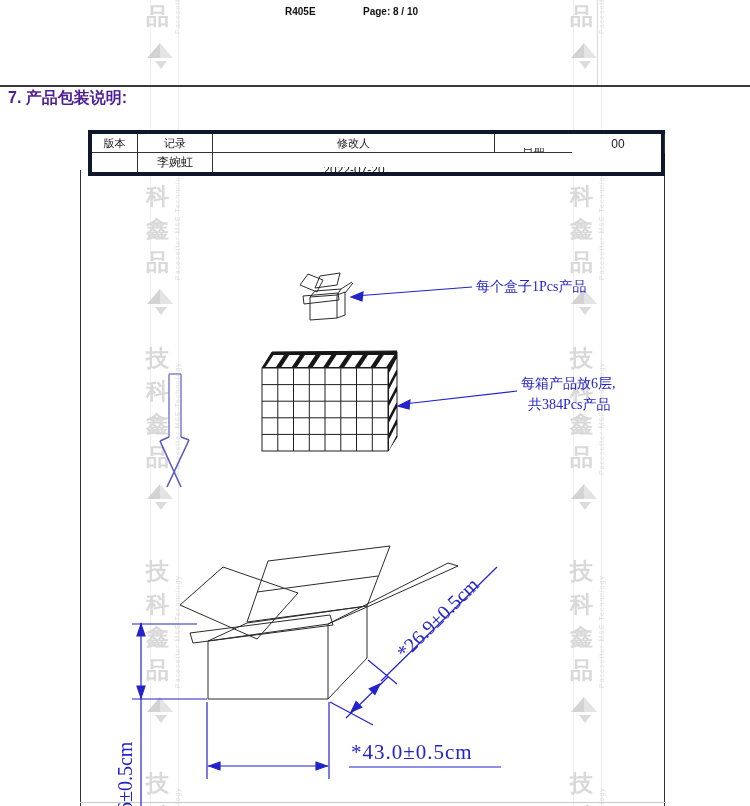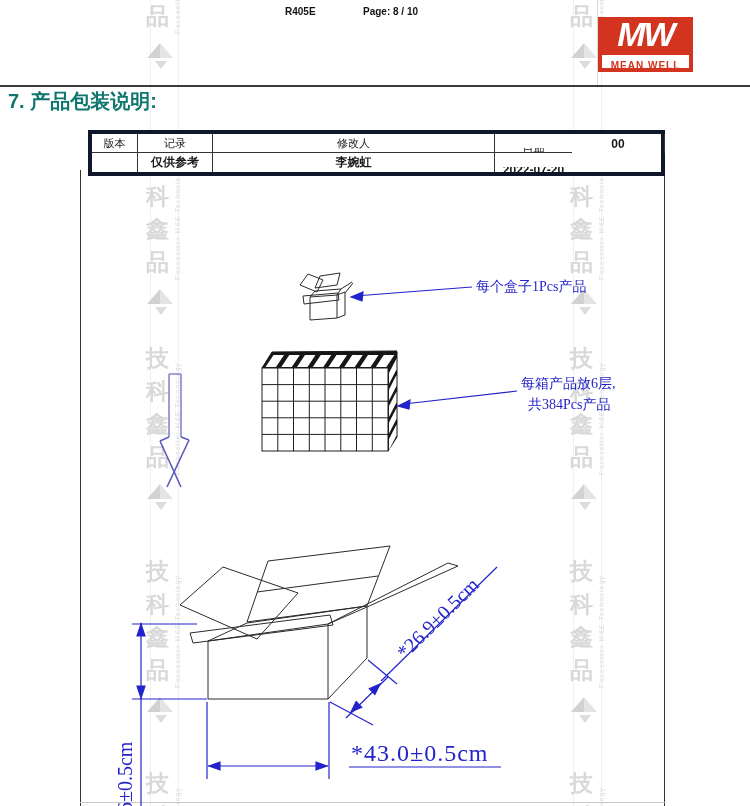--- a/index.html
+++ b/index.html
@@ -18,40 +18,40 @@
   .hdr-rule{position:absolute;left:0;top:85px;width:750px;height:2px;background:#3a3a3a;}
   
   #logo{position:absolute;left:598px;top:17px;width:95px;height:55px;background:#d23420;}
   #logo .mw{position:absolute;left:0;top:-2px;width:95px;text-align:center;color:#fff;
             font-style:italic;font-weight:bold;font-size:34px;letter-spacing:-2px;
             font-family:"Liberation Sans",sans-serif;}
   #logo .strip{position:absolute;left:4px;bottom:4px;width:87px;height:13px;background:#fff;
                text-align:center;}
   #logo .strip span{color:#d23420;font-size:10px;font-weight:bold;letter-spacing:1px;line-height:13px;}
   
-  #title{position:absolute;left:8px;top:88px;font-size:20px;font-weight:bold;color:#0f766e;}
+  #title{position:absolute;left:8px;top:88px;font-size:16px;font-weight:bold;color:#4c1d95;}
   
   #revtable{position:absolute;left:88px;top:130px;width:577px;background:#fff;
             border:4px solid #0f172a;box-sizing:border-box;display:grid;
             grid-template-columns:46px 75px 282px 77px 93px;grid-auto-rows:19px;}
   #revtable .cell{border-right:1px solid #333;border-bottom:1px solid #333;
                   display:flex;align-items:center;justify-content:center;
                   font-size:11px;overflow:hidden;}
   #revtable .cell.lastcol{border-right:none;margin-top:14px;}
   #revtable .cell.lastrow{border-bottom:none;}
-  #revtable .cell.data{font-size:12px;font-weight:bold;}
+  #revtable .cell.data{font-size:12px;}
   
   #drawbox{position:absolute;left:80px;top:170px;width:585px;height:636px;
            border-left:1px solid #333;border-right:1px solid #333;box-sizing:border-box;}
   #bottomline{position:absolute;left:80px;top:802px;width:586px;height:1px;background:#c9c9c9;}
   
   .blue{color:var(--blue);}
   .callout{position:absolute;font-size:14px;font-family:"Liberation Serif",serif;white-space:nowrap;}
   .dimlabel{position:absolute;font-family:"Liberation Serif",serif;white-space:nowrap;}
-  #dim-width{left:351px;top:740px;font-size:24px;letter-spacing:1px;}
+  #dim-width{left:351px;top:740px;font-size:21px;letter-spacing:1px;}
   #dim-depth{left:352px;top:607px;width:172px;text-align:center;font-size:20px;
              transform:rotate(-44.5deg);transform-origin:center center;}
   #dim-height{left:114px;top:812px;width:140px;font-size:20px;
               transform:rotate(-90deg);transform-origin:0 0;}
   svg{position:absolute;left:0;top:0;}
 </style>
 </head>
 <body>
 
 <div id="page">
@@ -179,41 +179,34 @@
         <span class="wm-char" style="top:0px">技</span>
         <span class="wm-char" style="top:33px">科</span>
         <div style="position:absolute;left:0;top:132px"></div>
         <span class="wm-en" style="top:130px">Pacesetter M&amp;E Technology</span>
       </div>
     </div>
 
   <div class="hdr-small" style="left:285px;top:6px;">R405E</div>
   <div class="hdr-small" style="left:363px;top:6px;">Page: 8 / 10</div>
 
-  <div id="logo">
-    <div class="mw">MW</div>
-    <div class="strip">
-      <span>MEAN WELL</span>
-    </div>
-  </div>
   <div class="hdr-rule"></div>
 
   <div id="title">7. 产品包装说明:</div>
 
   <div id="drawbox"></div>
   <div id="bottomline"></div>
 
   <div id="revtable">
     <div class="cell">版本</div>
     <div class="cell">记录</div>
     <div class="cell">修改人</div>
     <div class="cell lastcol">日期</div>
     <div class="cell data lastrow">00</div>
     <div class="cell data lastrow"></div>
-    <div class="cell data lastrow">仅供参考</div>
     <div class="cell data lastrow">李婉虹</div>
     <div class="cell data lastrow lastcol">2022-07-20</div>
   </div>
 
   <svg width="750" height="806" viewBox="0 0 750 806">
 
     <g stroke="#2b2b2b" stroke-width="1" fill="none">
       <path d="M310,297 L310,320 L337,318 L337,295"></path>
       <path d="M337,295 L345,292 L345,315 L337,318"></path>
       <path d="M310,297 L337,295"></path>

